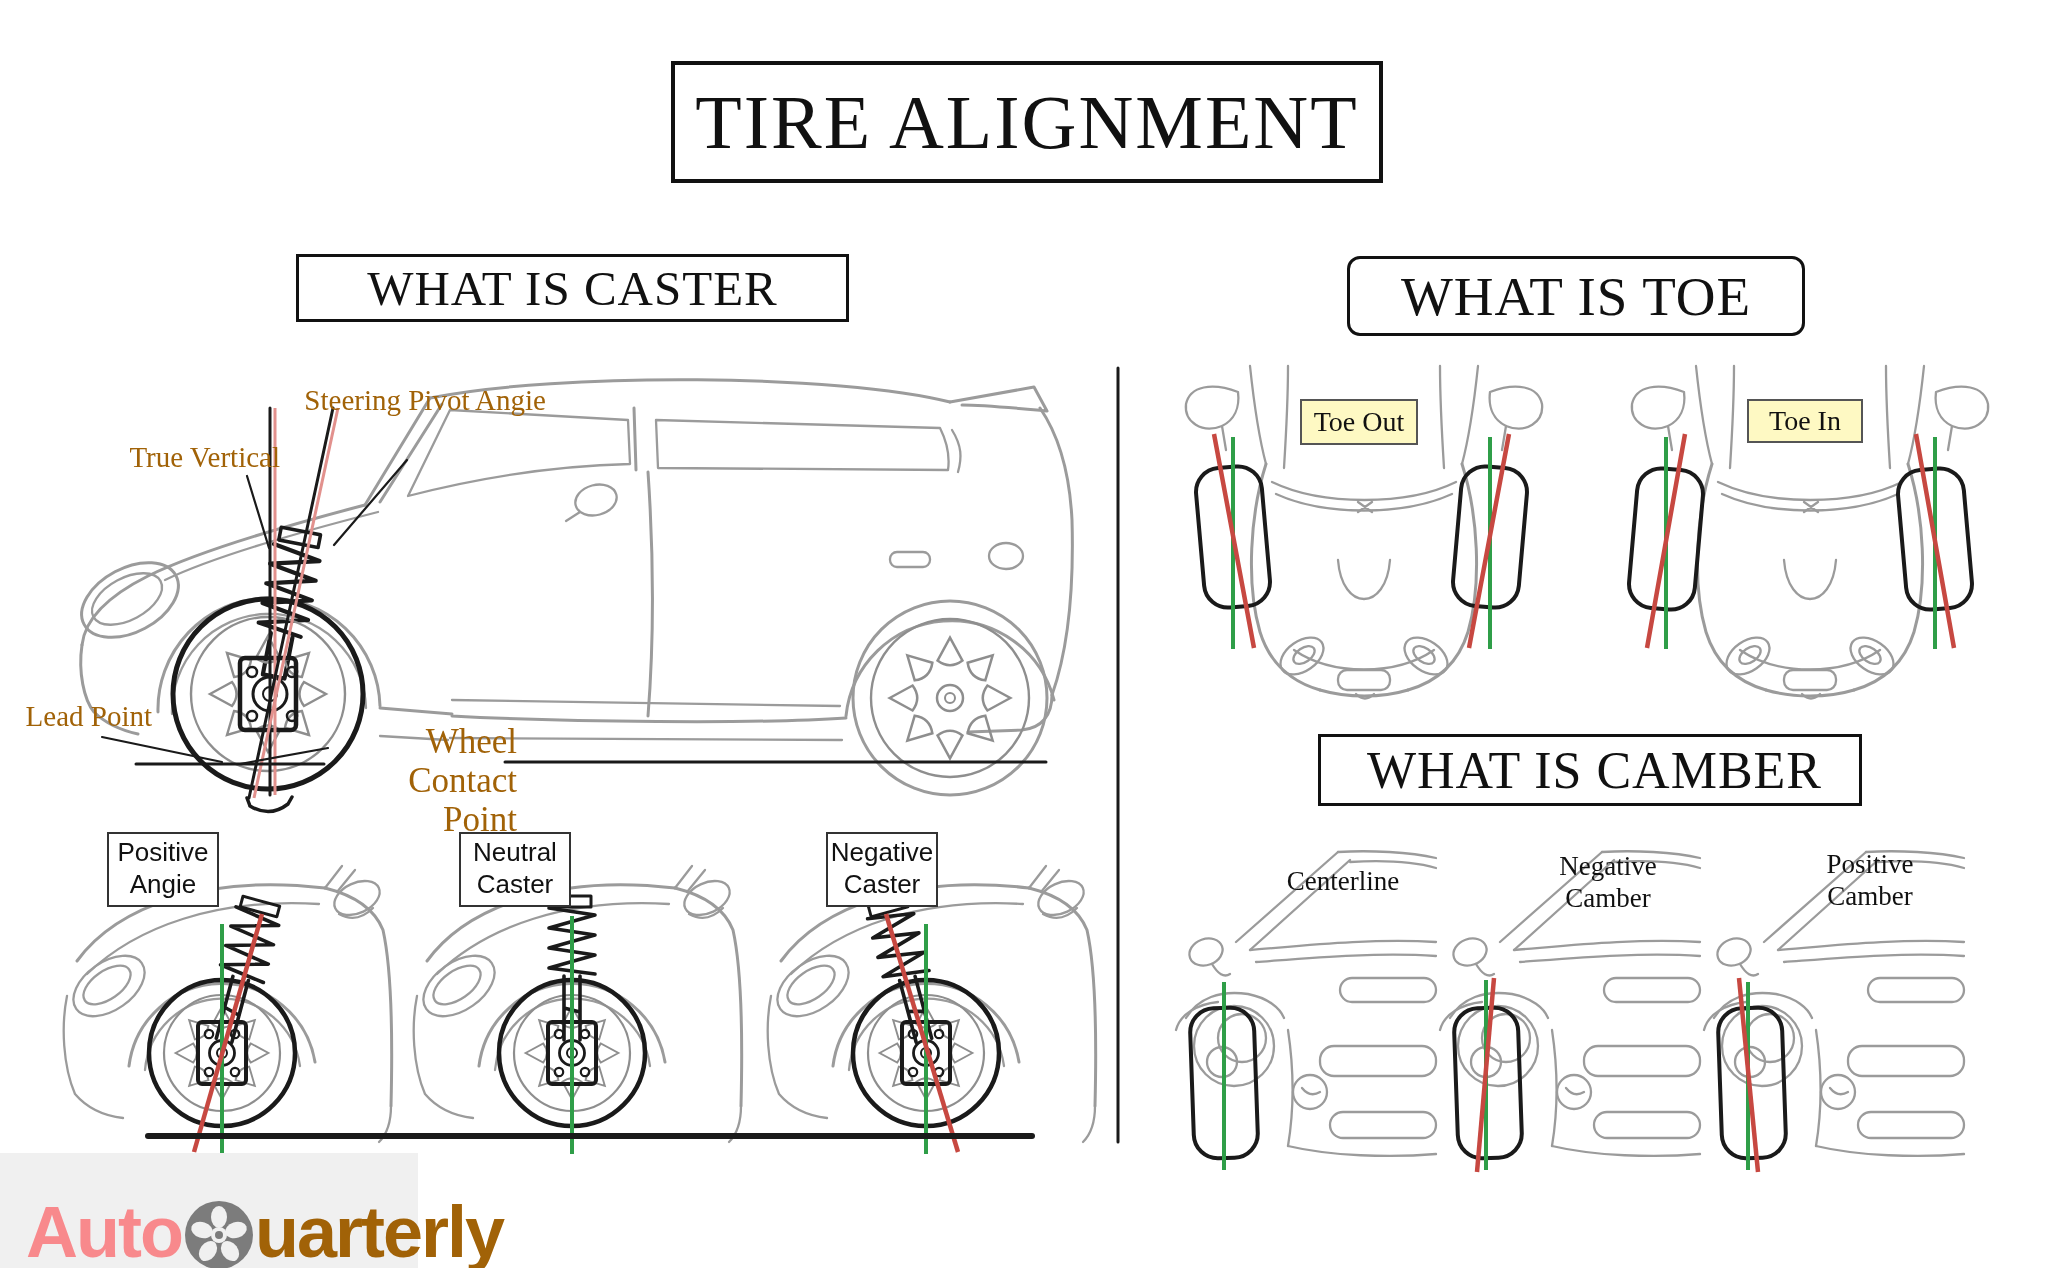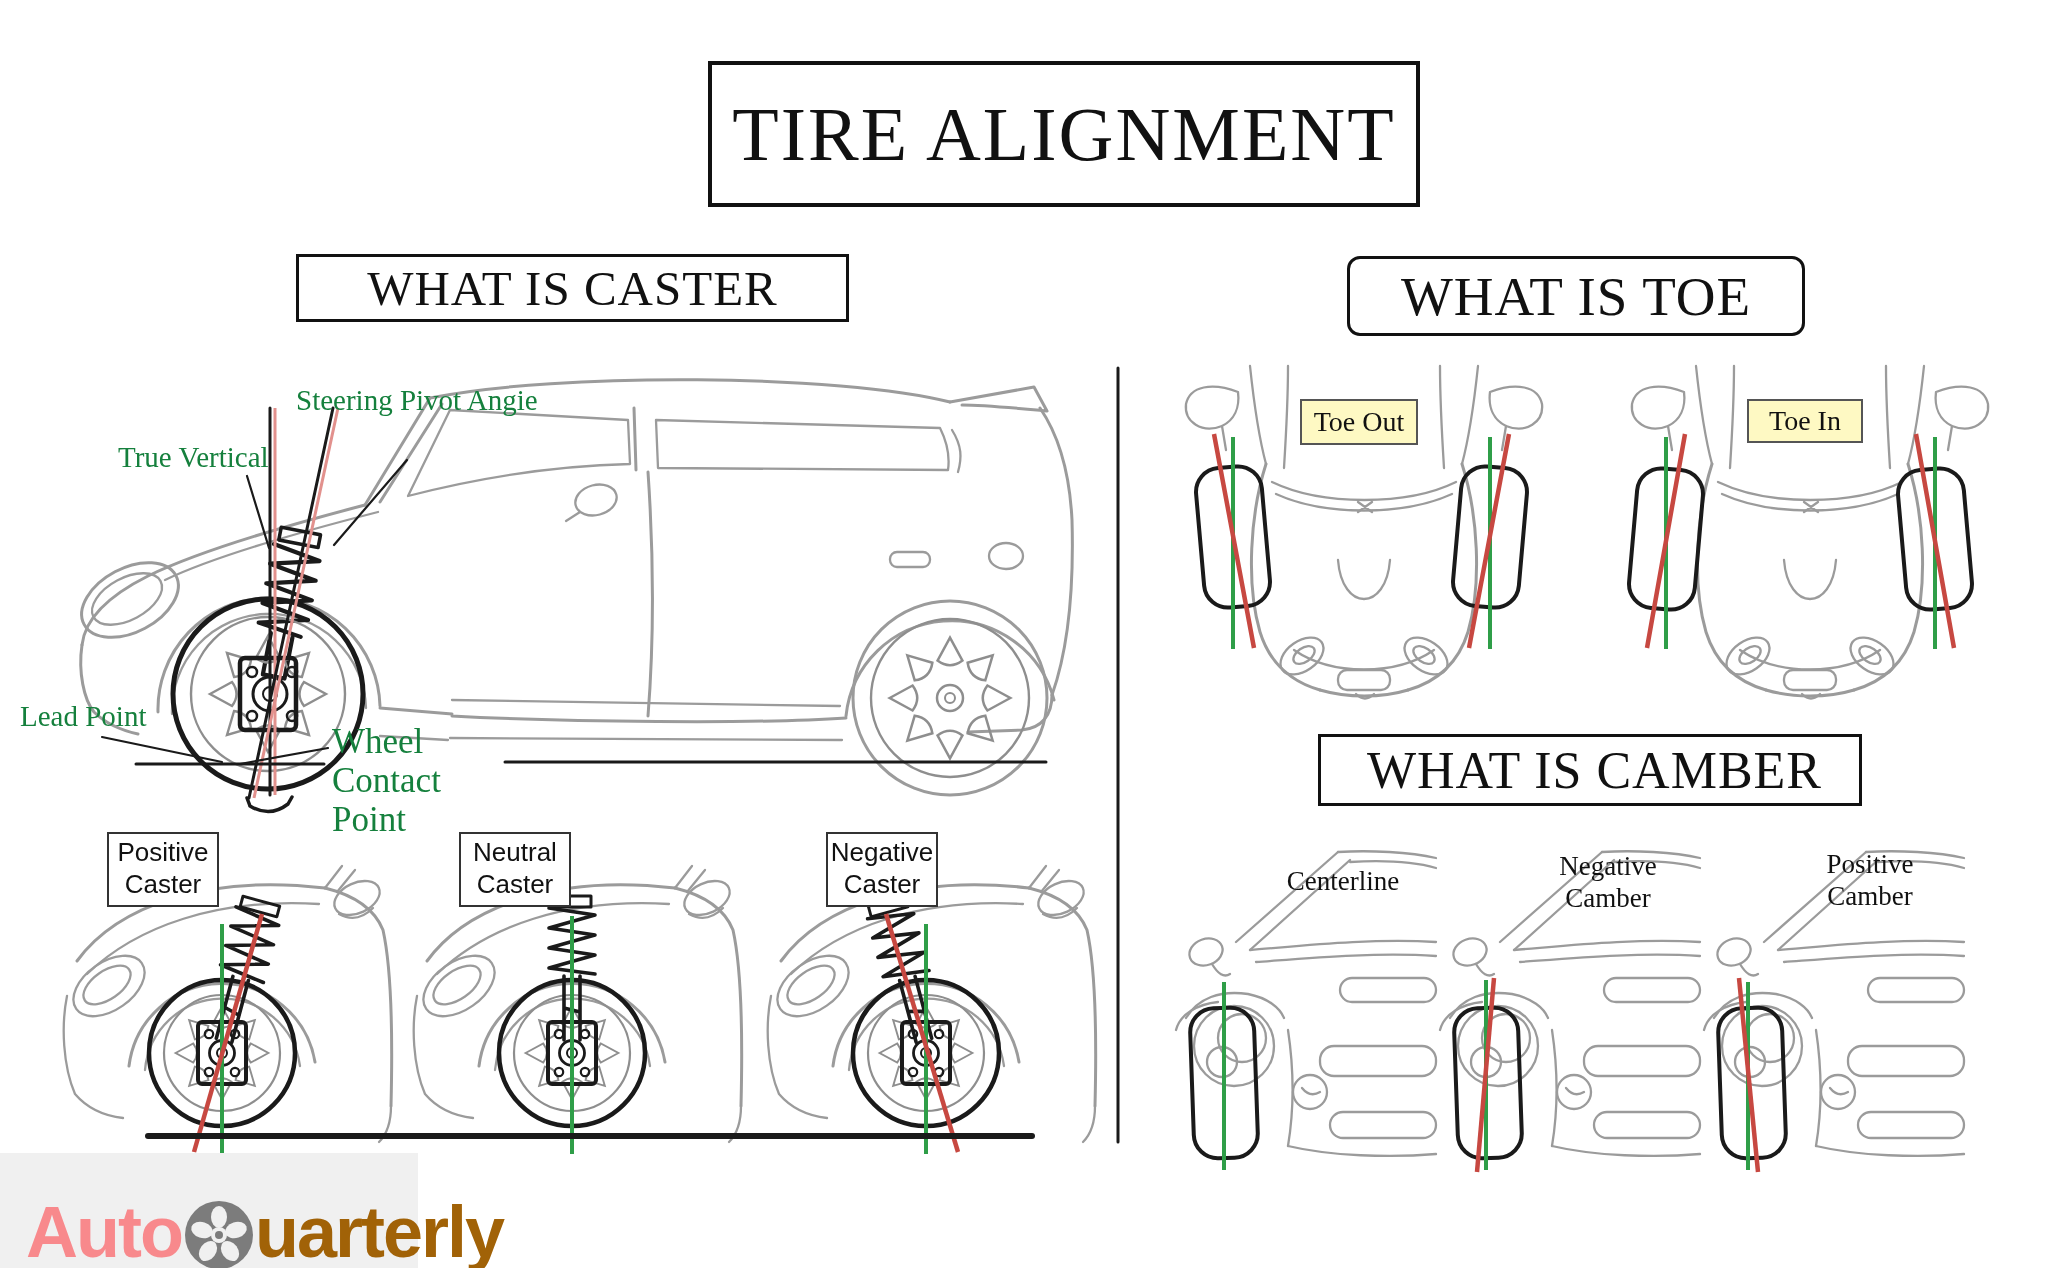--- a/index.html
+++ b/index.html
@@ -1,25 +1,25 @@
 <!DOCTYPE html>
 <html><head>
 <meta charset="utf-8">
 <style>
   html,body{margin:0;padding:0;background:#fff;}
   .canvas{position:relative;width:2048px;height:1268px;background:#ffffff;overflow:hidden;
           font-family:"Liberation Serif","DejaVu Serif",serif;color:#111;}
   .art{position:absolute;left:0;top:0;width:2048px;height:1268px;}
   .abs{position:absolute;box-sizing:border-box;}
   .boxed{border:3px solid #111;background:#fff;display:flex;align-items:center;justify-content:center;}
-  .title-box{left:708px;top:61px;width:712px;height:146px;border-width:4px;font-size:76px;letter-spacing:2px;}
+  .title-box{left:671px;top:61px;width:712px;height:122px;border-width:4px;font-size:76px;letter-spacing:2px;}
   .h-caster{left:296px;top:254px;width:553px;height:68px;font-size:49px;letter-spacing:1px;}
   .h-toe{left:1347px;top:256px;width:458px;height:80px;font-size:55px;letter-spacing:1px;border-radius:13px;}
   .h-camber{left:1318px;top:734px;width:544px;height:72px;font-size:52px;letter-spacing:1px;padding-left:9px;}
-  .lbl{position:absolute;text-align:left;font-size:29px;line-height:1.12;color:#15803d;}
+  .lbl{position:absolute;text-align:right;font-size:29px;line-height:1.12;color:#a16207;}
   .lbl-steering{left:296px;top:384px;width:250px;}
   .lbl-truevert{left:118px;top:441px;width:162px;}
   .lbl-lead{left:20px;top:700px;width:132px;}
   .lbl-wheelcontact{left:332px;top:722px;width:185px;font-size:35px;}
   .vbox{position:absolute;width:108px;border:2.5px solid #333;background:#fff;text-align:center;
         font-family:"Liberation Sans","DejaVu Sans",sans-serif;font-size:26px;line-height:1.22;padding:3px 0 5px 0;}
   .v1{left:107px;top:832px;} .v2{left:459px;top:832px;} .v3{left:826px;top:832px;}
   .toebox{position:absolute;border:2px solid #555;background:#fef9c3;display:flex;align-items:center;justify-content:center;
           font-size:28px;}
   .toeout{left:1300px;top:399px;width:114px;height:42px;}
@@ -259,21 +259,21 @@
   </div>
   <div class="abs boxed h-camber">
     <span>WHAT IS CAMBER</span>
   </div>
 
   <div class="lbl lbl-steering">Steering Pivot Angie</div>
   <div class="lbl lbl-truevert">True Vertical</div>
   <div class="lbl lbl-lead">Lead Point</div>
   <div class="lbl lbl-wheelcontact">Wheel Contact Point</div>
 
-  <div class="vbox v1">Positive Caster</div>
+  <div class="vbox v1">Positive Angie</div>
   <div class="vbox v2">Neutral Caster</div>
   <div class="vbox v3">Negative Caster</div>
 
   <div class="toebox toeout">
     <span>Toe Out</span>
   </div>
   <div class="toebox toein">
     <span>Toe In</span>
   </div>
 

